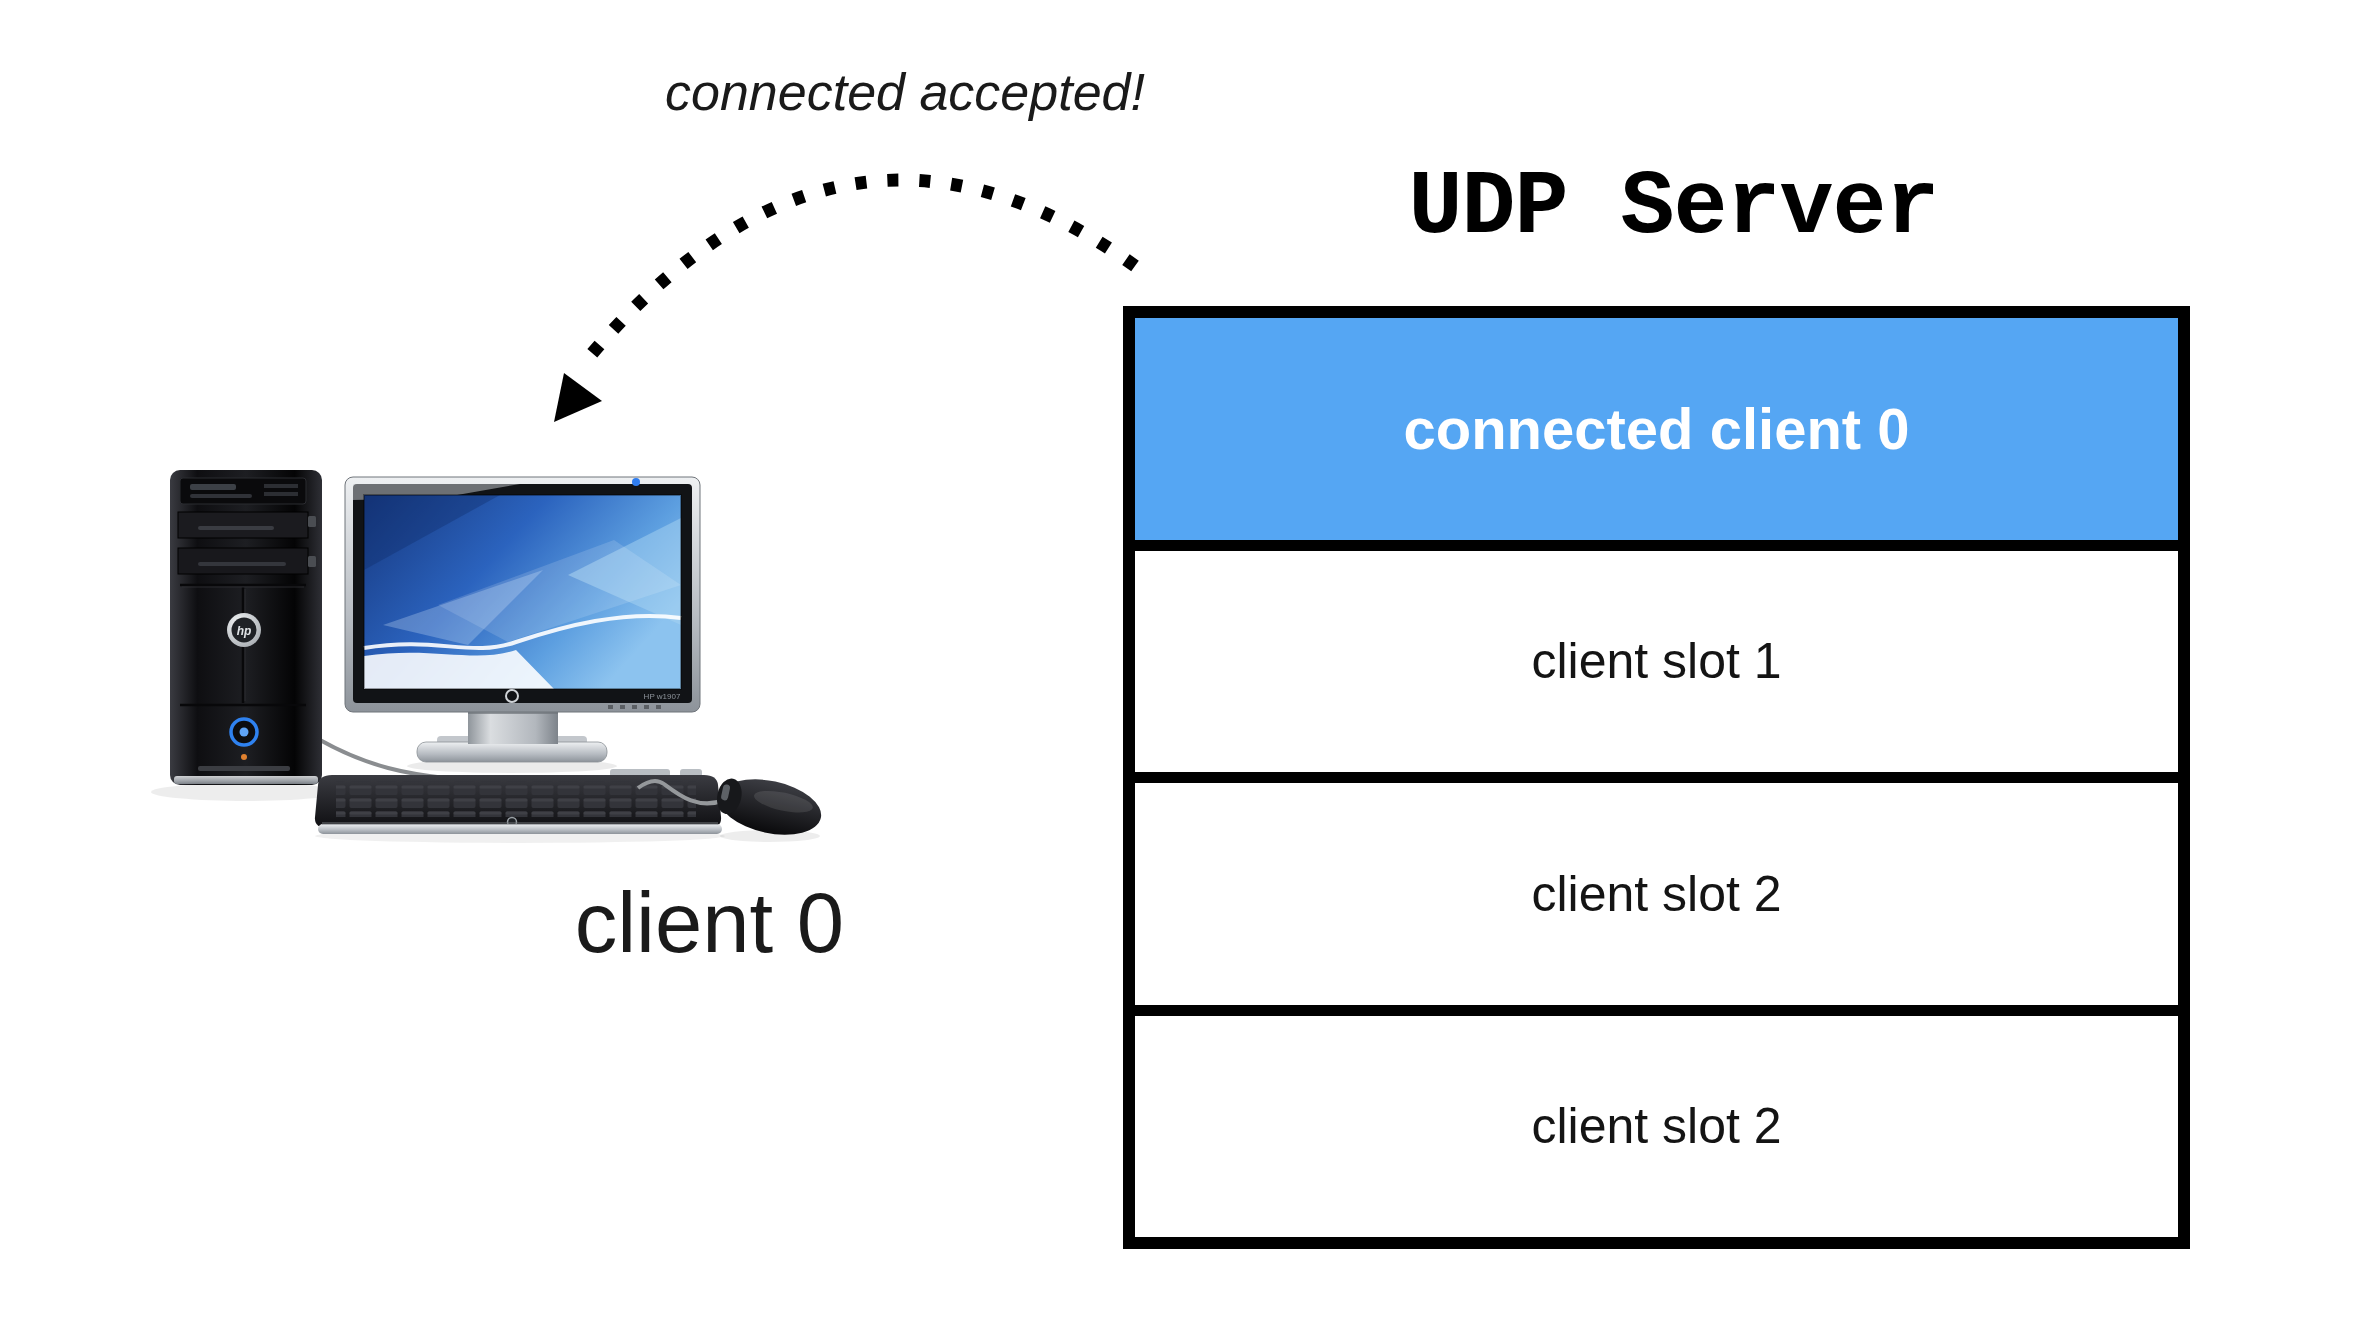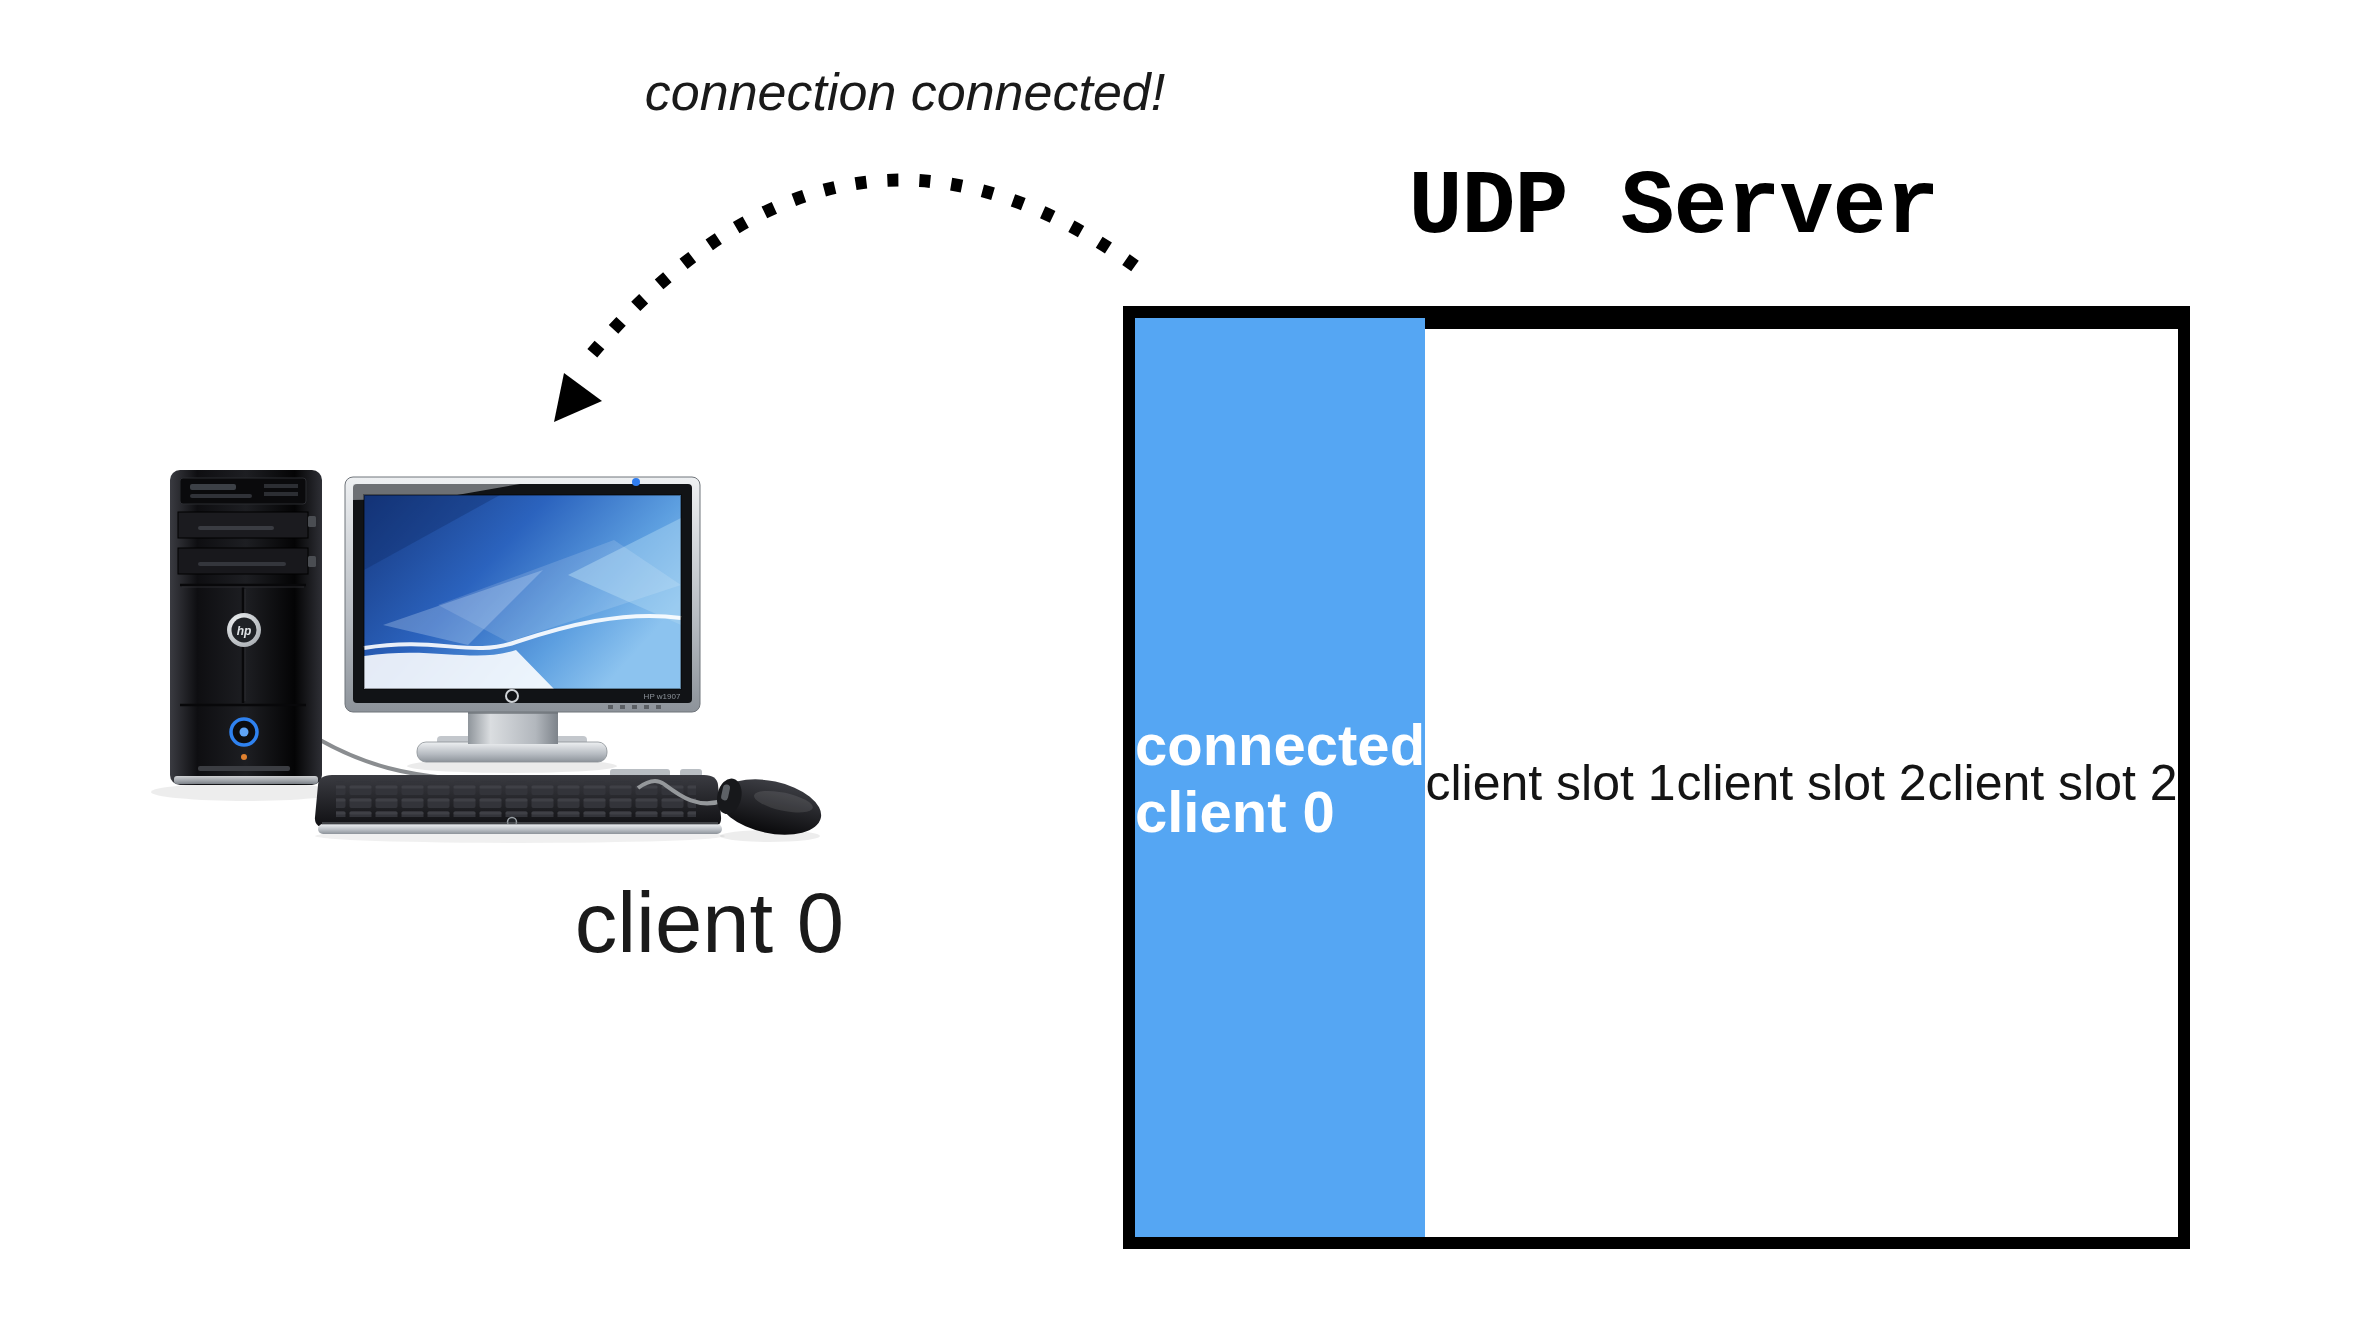--- a/index.html
+++ b/index.html
@@ -17,40 +17,40 @@
     position:absolute;left:136px;top:872px;width:708px;text-align:right;
     font-size:85px;color:#1a1a1a;line-height:1.2;
   }
   .server-title{
     position:absolute;left:1140px;top:154px;width:1067px;text-align:center;
     font-size:90px;font-weight:bold;color:#000;line-height:1.2;letter-spacing:-1px;font-family:Liberation Mono, monospace;
   }
   .slot-table{
     position:absolute;left:1123px;top:306px;width:1067px;height:943px;
     box-sizing:border-box;border:12px solid var(--table-border,#000);
-    display:flex;flex-direction:row;background:#fff;
+    display:flex;flex-direction:column;background:#fff;
   }
   .slot{
     flex:1;display:flex;align-items:center;justify-content:center;
     background:var(--empty-slot-bg,#fff);color:var(--slot-text,#141414);
     font-size:50px;
   }
   .slot + .slot{border-top:11px solid var(--table-border,#000);}
   .slot.connected{
     background:var(--connected-slot-bg,#55A6F3);
     color:var(--connected-slot-text,#fff);
     font-weight:bold;font-size:58px;
   }
 </style>
 </head>
 <body>
 
 <div class="canvas">
 
-  <div class="annotation">connection connected!</div>
+  <div class="annotation">connected accepted!</div>
 
   <svg class="arrow-svg" viewBox="0 0 720 440" xmlns="http://www.w3.org/2000/svg" aria-hidden="true">
     <path d="M 655 236 Q 360 25 105 332" fill="none" stroke="#000" stroke-width="13" stroke-dasharray="11 21" stroke-linecap="butt"></path>
     <polygon points="74,392 84,343 122,371" fill="#000"></polygon>
   </svg>
 
   <svg class="computer-svg" viewBox="0 0 720 440" xmlns="http://www.w3.org/2000/svg" aria-hidden="true">
     <defs>
       <linearGradient id="towerBody" x1="0" y1="0" x2="1" y2="0">
         <stop offset="0" stop-color="#3a3b41"></stop>

